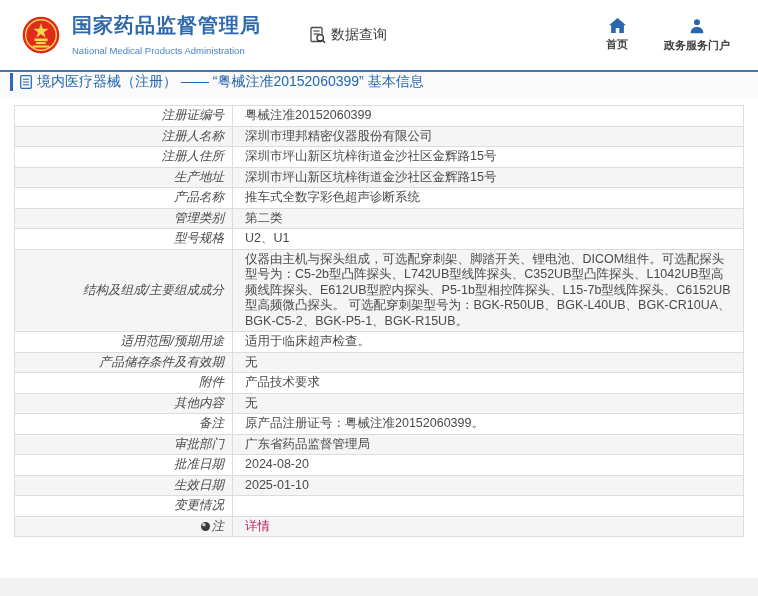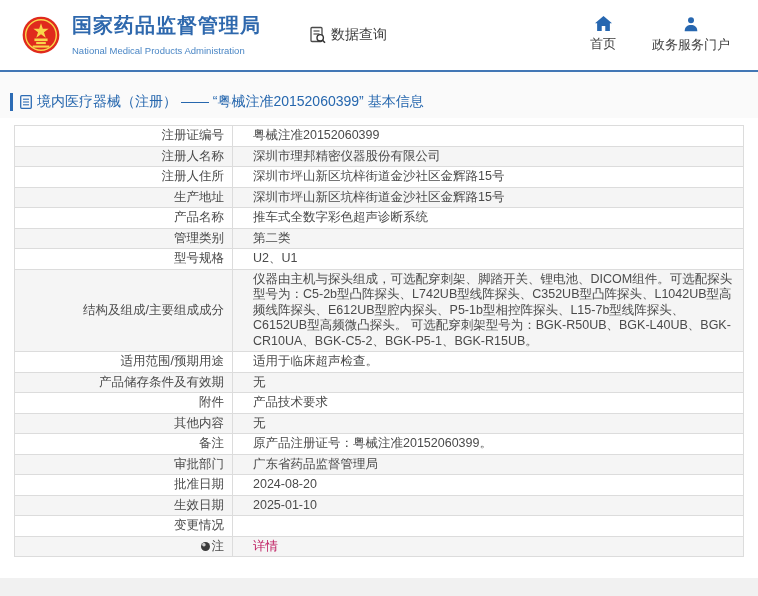--- a/index.html
+++ b/index.html
@@ -36,30 +36,31 @@
     font-size: 14px;
     color: #3c3c3c;
     cursor: pointer;
   }
   .top-nav { margin-left: auto; display: flex; gap: 36px; padding-right: 10px; }
   .nav-item {
     display: flex;
     flex-direction: column;
     align-items: center;
     gap: 4px;
-    font-size: 13px;
+    font-size: 11px;
     color: #404040;
     cursor: pointer;
+    font-weight: bold;
   }
 
   
   .divider { height: 2px; flex: 0 0 2px; background: #4277b5; }
 
   
-  .title-bar { background: #fafafa; padding: 21px 0 7px 10px; }
+  .title-bar { background: #fafafa; padding: 1px 0 7px 10px; }
   .title-inner {
     border-left: 3px solid #2d6cb5;
     display: flex;
     align-items: center;
     gap: 5px;
     padding-left: 7px;
     color: #2667ae;
     font-size: 14px;
   }
 
@@ -73,22 +74,22 @@
     table-layout: fixed;
   }
   .reg-table tr:nth-child(even) { background: #f5f5f5; }
   .reg-table th, .reg-table td {
     border: 1px solid #dcdcdc;
     padding: 2px 8px;
     line-height: 15.5px;
     font-weight: normal;
     vertical-align: middle;
   }
-  .reg-table th { width: 218px; text-align: right; }
-  .reg-table td { padding-left: 20px; text-align: left; }
+  .reg-table th { width: 218px; text-align: right; font-style: italic; }
+  .reg-table td { padding-left: 12px; text-align: left; }
   .detail-link { color: #be185d; text-decoration: none; cursor: pointer; }
   .bulb {
     display: inline-block;
     width: 9px; height: 9px;
     border-radius: 50%;
     background: radial-gradient(circle at 32% 30%, #cfcfcf 0 1.2px, #3b3b3b 2.2px);
     margin-right: 2px;
     vertical-align: -1px;
   }
 

